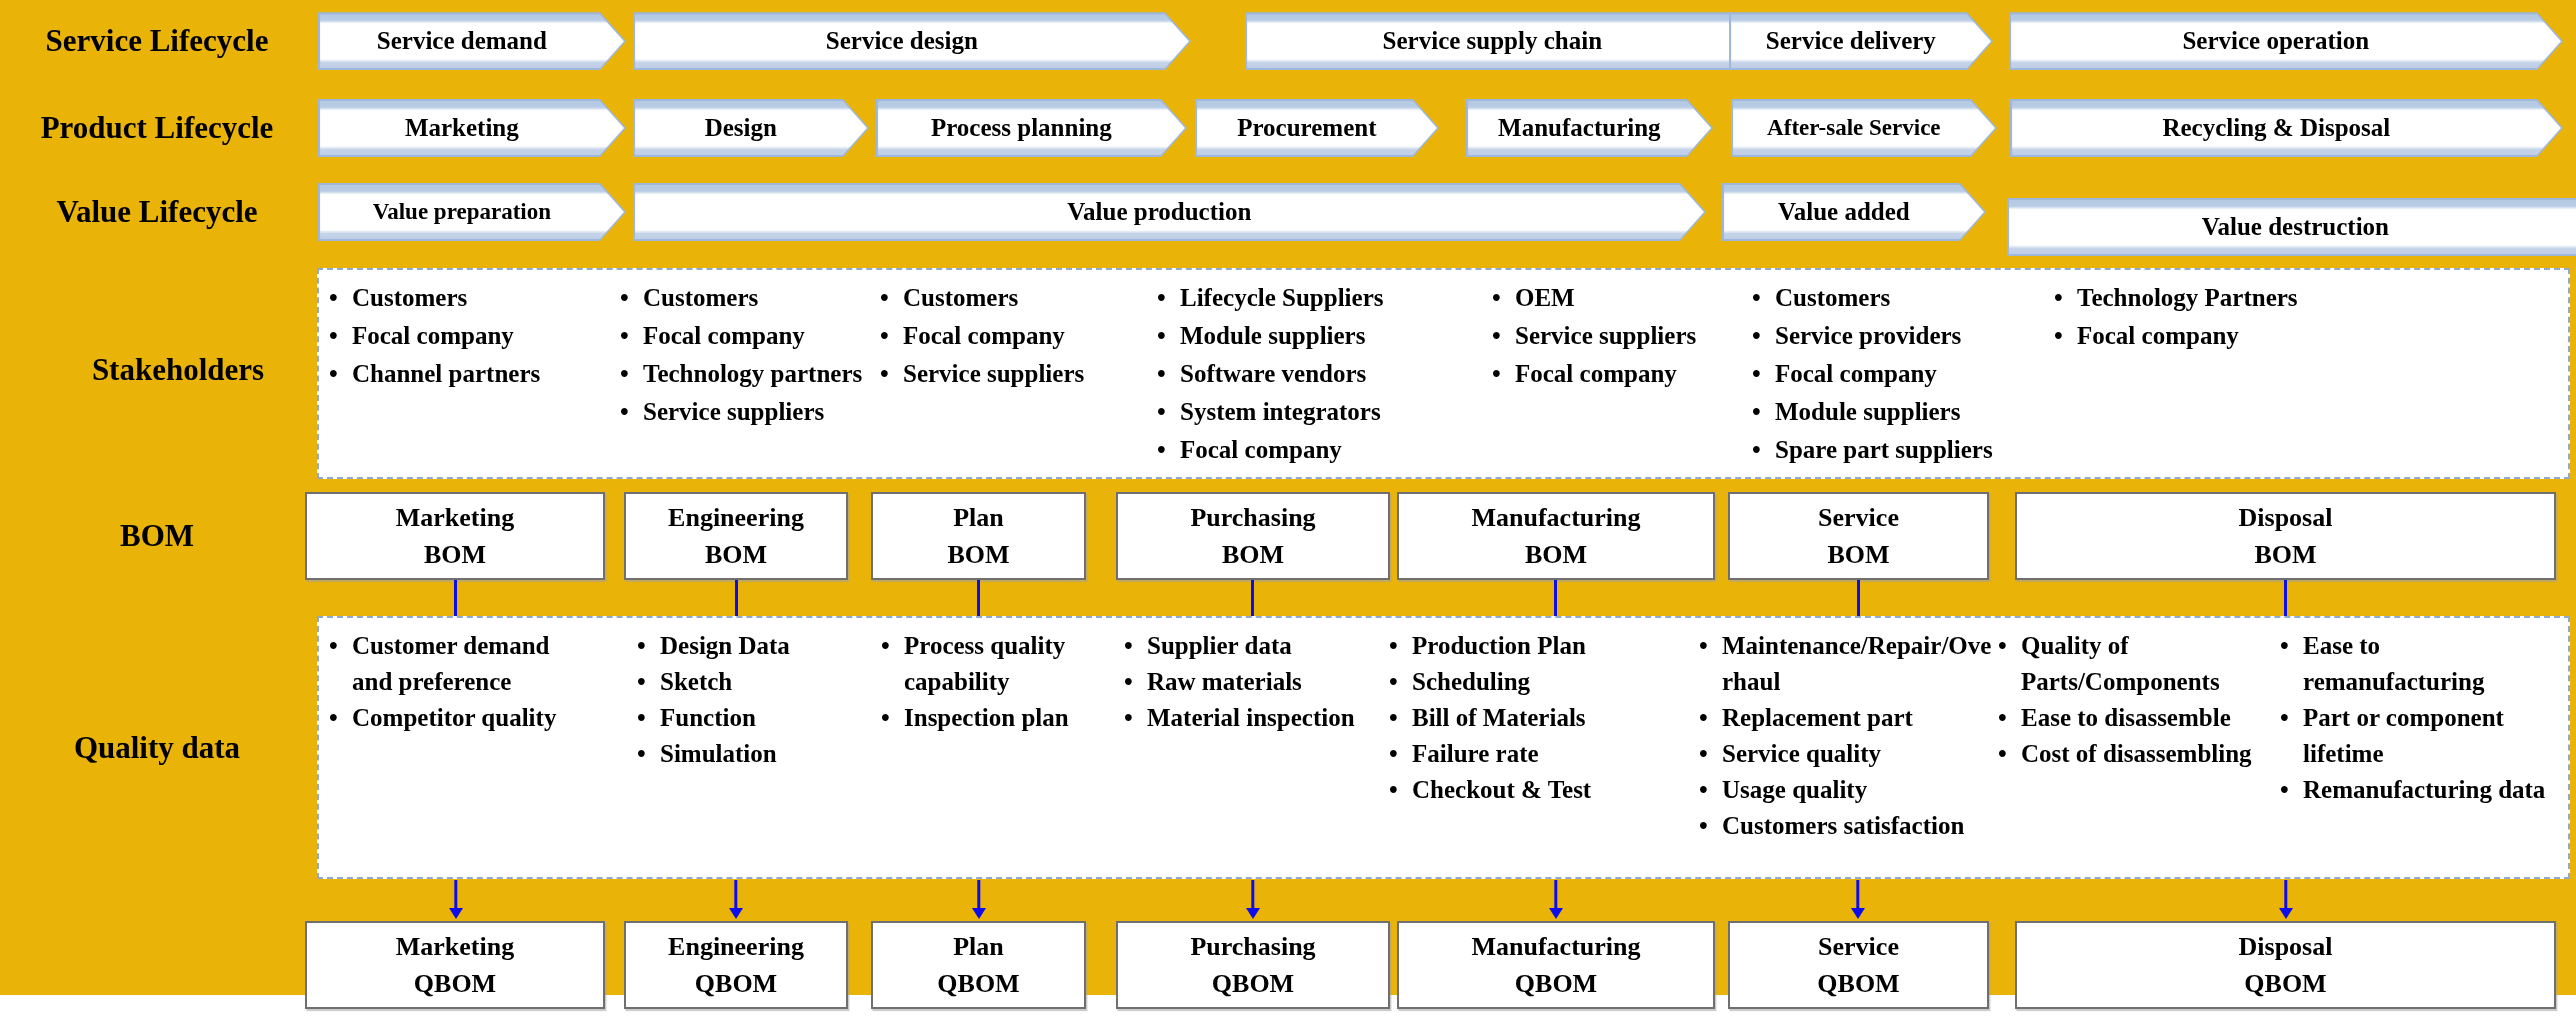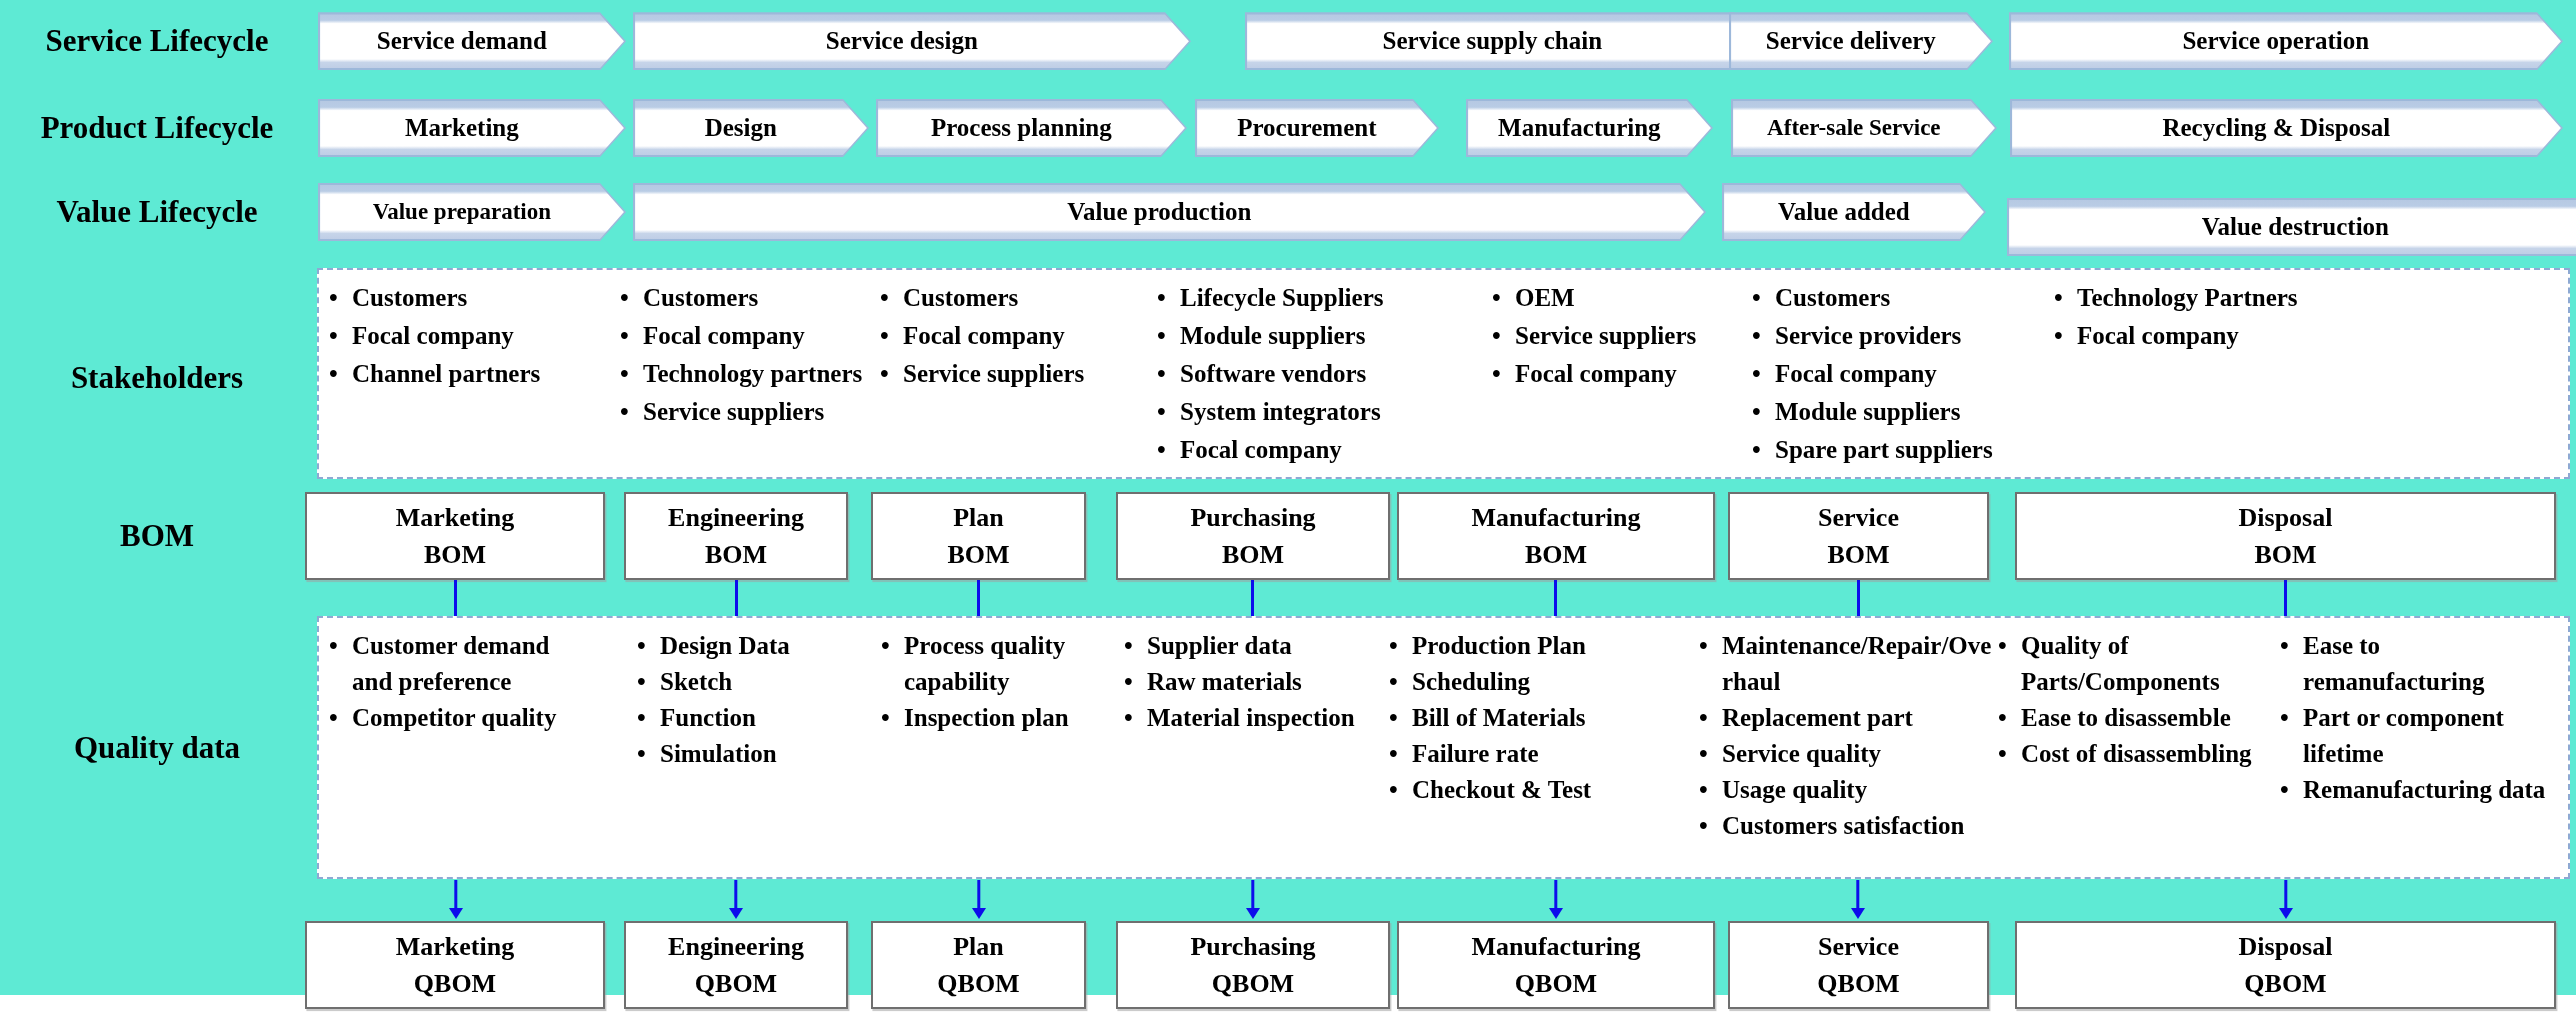--- a/index.html
+++ b/index.html
@@ -1,18 +1,18 @@
 <!DOCTYPE html>
 <html style="font-size:11px"><head>
 <meta charset="utf-8">
 <style>
   html,body{margin:0;padding:0;background:#ffffff;}
   body{width:2576px;height:1027px;overflow:hidden;
        font-family:"Liberation Serif","DejaVu Serif",serif;font-weight:bold;color:#000;}
-  .canvas{position:relative;width:2576px;height:995px;background:#5eead4;}
+  .canvas{position:relative;width:2576px;height:995px;background:#eab308;}
 
   
   .rowlabel{position:absolute;left:0;width:314px;display:flex;align-items:center;
             justify-content:center;font-size:31px;text-align:center;}
 
   
   .chev{position:absolute;height:58px;}
   .chev .outer{position:absolute;inset:0;background:#9db8da;
     clip-path:polygon(0 0,calc(100% - 26px) 0,100% 50%,calc(100% - 26px) 100%,0 100%);}
   .chev .inner{position:absolute;inset:2.1px;
@@ -47,21 +47,21 @@
     border-left:7.5px solid transparent;border-right:7.5px solid transparent;border-top:11.6px solid #0d0deb;}
 </style>
 </head>
 <body>
 
 <div class="canvas">
 
   <div class="rowlabel" style="top:12.3px;height:58px;">Service Lifecycle</div>
   <div class="rowlabel" style="top:99px;height:58px;">Product Lifecycle</div>
   <div class="rowlabel" style="top:183px;height:58px;">Value Lifecycle</div>
-  <div class="rowlabel" style="top:272px;height:211px;">Stakeholders</div>
+  <div class="rowlabel" style="top:264px;height:211px;padding-left:21px;">Stakeholders</div>
   <div class="rowlabel" style="top:492px;height:88px;">BOM</div>
   <div class="rowlabel" style="top:616px;height:264px;">Quality data</div>
 
   <div class="chev" style="left:318px;top:12.3px;width:308px;">
       <div class="outer"></div>
       <div class="inner"></div>
       <div class="clabel">Service demand</div>
     </div>
   <div class="chev" style="left:633px;top:12.3px;width:558px;">
       <div class="outer"></div>

